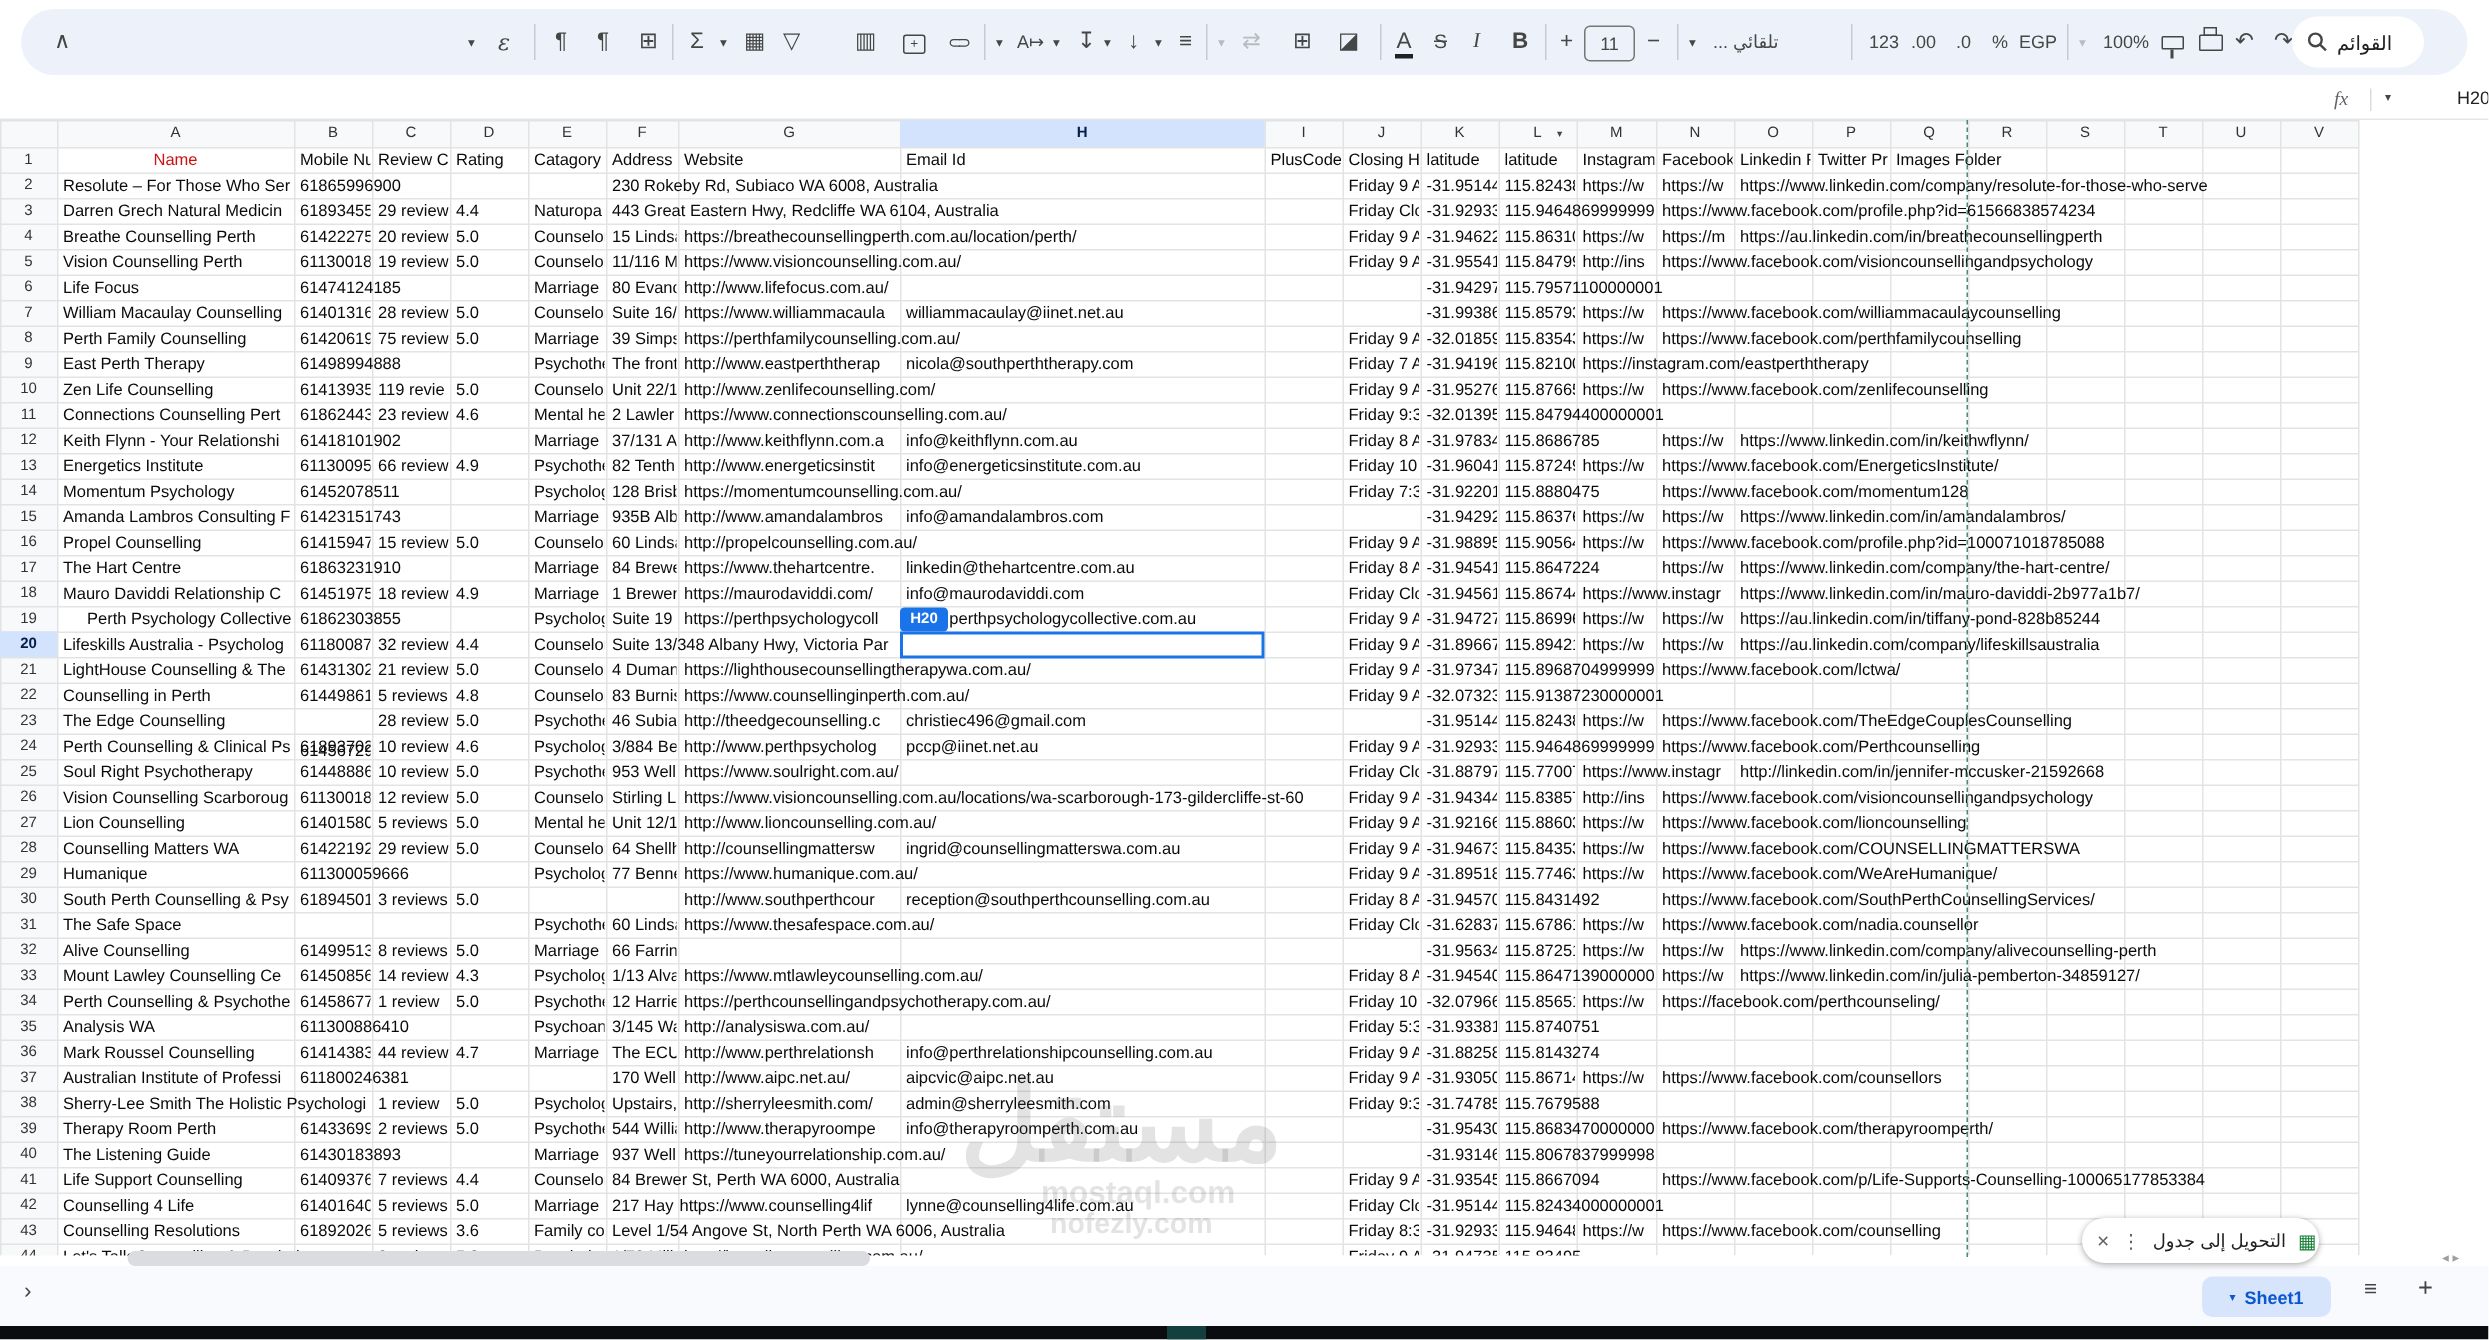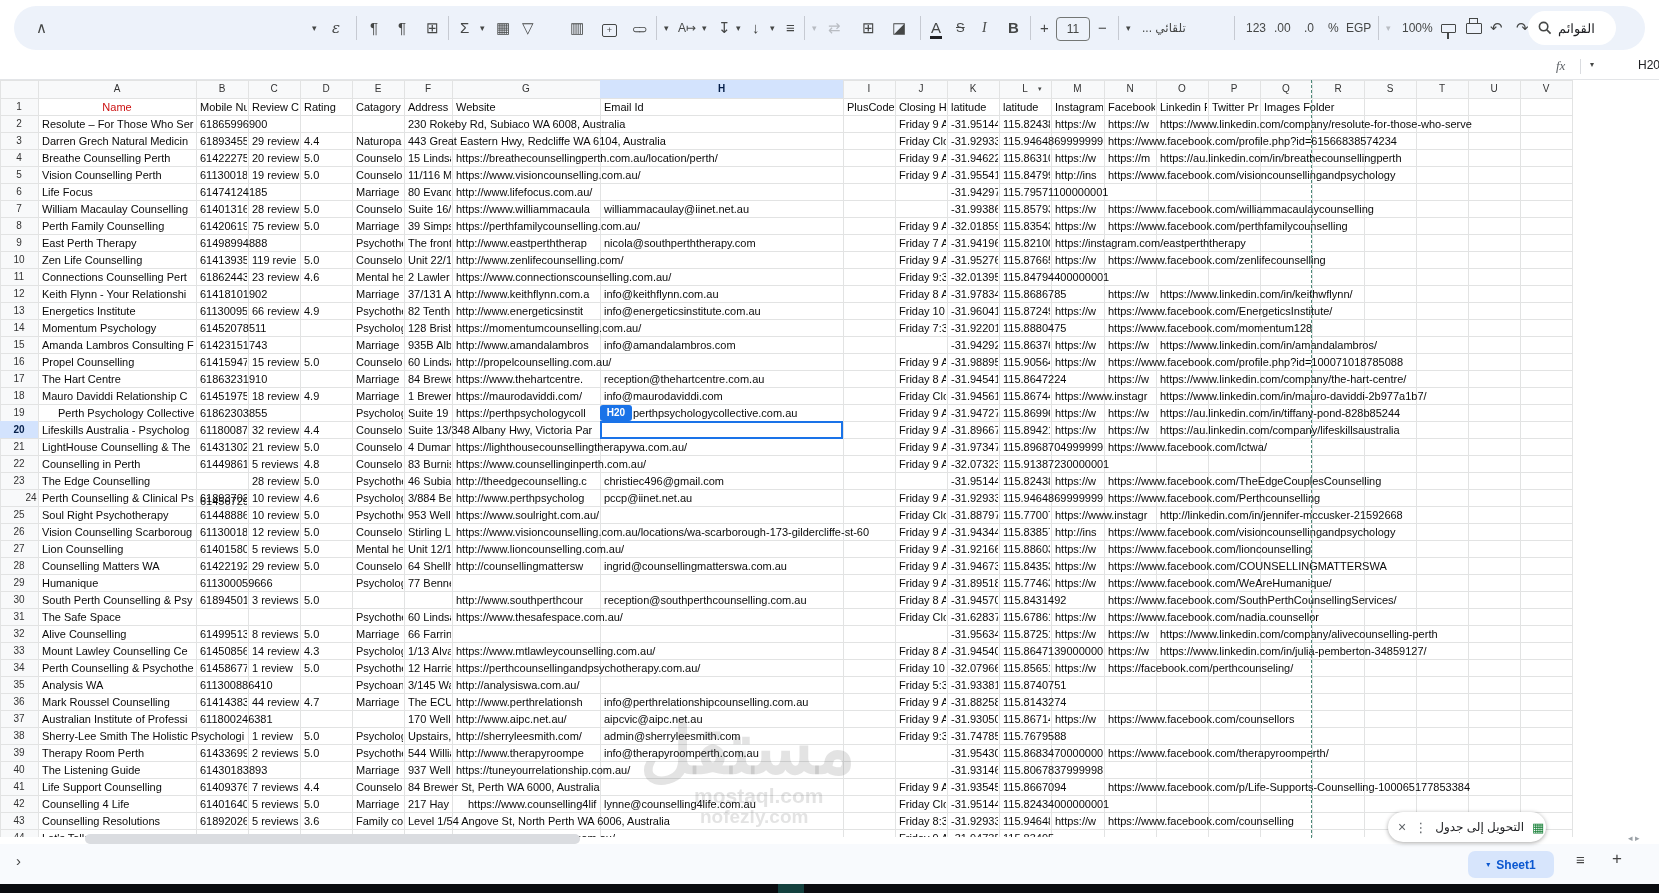--- a/index.html
+++ b/index.html
@@ -275,21 +275,21 @@
       <div class="rhead" style="left: 0px; top: 239px; width: 38px; height: 17px;">14</div>
       <div class="rhead" style="left: 0px; top: 256px; width: 38px; height: 17px;">15</div>
       <div class="rhead" style="left: 0px; top: 273px; width: 38px; height: 17px;">16</div>
       <div class="rhead" style="left: 0px; top: 290px; width: 38px; height: 17px;">17</div>
       <div class="rhead" style="left: 0px; top: 307px; width: 38px; height: 17px;">18</div>
       <div class="rhead" style="left: 0px; top: 324px; width: 38px; height: 17px;">19</div>
       <div class="rhead hl" style="left: 0px; top: 341px; width: 38px; height: 17px; background: transparent;">20</div>
       <div class="rhead" style="left: 0px; top: 358px; width: 38px; height: 17px;">21</div>
       <div class="rhead" style="left: 0px; top: 375px; width: 38px; height: 17px;">22</div>
       <div class="rhead" style="left: 0px; top: 392px; width: 38px; height: 17px;">23</div>
-      <div class="rhead" style="left: 0px; top: 409px; width: 38px; height: 17px; padding-left: 12px;">24</div>
+      <div class="rhead" style="left: 0px; top: 409px; width: 38px; height: 17px;">24</div>
       <div class="rhead" style="left: 0px; top: 426px; width: 38px; height: 17px;">25</div>
       <div class="rhead" style="left: 0px; top: 443px; width: 38px; height: 17px;">26</div>
       <div class="rhead" style="left: 0px; top: 460px; width: 38px; height: 17px;">27</div>
       <div class="rhead" style="left: 0px; top: 477px; width: 38px; height: 17px;">28</div>
       <div class="rhead" style="left: 0px; top: 494px; width: 38px; height: 17px;">29</div>
       <div class="rhead" style="left: 0px; top: 511px; width: 38px; height: 17px;">30</div>
       <div class="rhead" style="left: 0px; top: 528px; width: 38px; height: 17px;">31</div>
       <div class="rhead" style="left: 0px; top: 545px; width: 38px; height: 17px;">32</div>
       <div class="rhead" style="left: 0px; top: 562px; width: 38px; height: 17px;">33</div>
       <div class="rhead" style="left: 0px; top: 579px; width: 38px; height: 17px;">34</div>
@@ -481,21 +481,21 @@
       <div class="cell" style="left: 896px; top: 274px; width: 50px; height: 16px;">Friday 9 A</div>
       <div class="cell" style="left: 948px; top: 274px; width: 50px; height: 16px;">-31.98895</div>
       <div class="cell" style="left: 1000px; top: 274px; width: 50px; height: 16px;">115.90564</div>
       <div class="cell" style="left: 1052px; top: 274px; width: 51px; height: 16px;">https://w</div>
       <div class="cell" style="left: 1105px; top: 274px; width: 466px; height: 16px;">https://www.facebook.com/profile.php?id=100071018785088</div>
       <div class="cell" style="left: 39px; top: 291px; width: 156px; height: 16px;">The Hart Centre</div>
       <div class="cell" style="left: 197px; top: 291px; width: 154px; height: 16px;">61863231910</div>
       <div class="cell" style="left: 353px; top: 291px; width: 50px; height: 16px;">Marriage</div>
       <div class="cell" style="left: 405px; top: 291px; width: 46px; height: 16px;">84 Brewe</div>
       <div class="cell" style="left: 453px; top: 291px; width: 146px; height: 16px;">https://www.thehartcentre.</div>
-      <div class="cell" style="left: 601px; top: 291px; width: 293px; height: 16px;">reception@thehartcentre.com.au</div>
+      <div class="cell" style="left: 601px; top: 291px; width: 293px; height: 16px;">linkedin@thehartcentre.com.au</div>
       <div class="cell" style="left: 896px; top: 291px; width: 50px; height: 16px;">Friday 8 A</div>
       <div class="cell" style="left: 948px; top: 291px; width: 50px; height: 16px;">-31.94541</div>
       <div class="cell" style="left: 1000px; top: 291px; width: 103px; height: 16px;">115.8647224</div>
       <div class="cell" style="left: 1105px; top: 291px; width: 50px; height: 16px;">https://w</div>
       <div class="cell" style="left: 1157px; top: 291px; width: 414px; height: 16px;">https://www.linkedin.com/company/the-hart-centre/</div>
       <div class="cell" style="left: 39px; top: 308px; width: 156px; height: 16px;">Mauro Daviddi Relationship C</div>
       <div class="cell" style="left: 197px; top: 308px; width: 50px; height: 16px;">61451975</div>
       <div class="cell" style="left: 249px; top: 308px; width: 50px; height: 16px;">18 review</div>
       <div class="cell" style="left: 301px; top: 308px; width: 50px; height: 16px;">4.9</div>
       <div class="cell" style="left: 353px; top: 308px; width: 50px; height: 16px;">Marriage</div>
@@ -623,20 +623,21 @@
       <div class="cell" style="left: 601px; top: 478px; width: 293px; height: 16px;">ingrid@counsellingmatterswa.com.au</div>
       <div class="cell" style="left: 896px; top: 478px; width: 50px; height: 16px;">Friday 9 A</div>
       <div class="cell" style="left: 948px; top: 478px; width: 50px; height: 16px;">-31.94673</div>
       <div class="cell" style="left: 1000px; top: 478px; width: 50px; height: 16px;">115.84353</div>
       <div class="cell" style="left: 1052px; top: 478px; width: 51px; height: 16px;">https://w</div>
       <div class="cell" style="left: 1105px; top: 478px; width: 466px; height: 16px;">https://www.facebook.com/COUNSELLINGMATTERSWA</div>
       <div class="cell" style="left: 39px; top: 495px; width: 156px; height: 16px;">Humanique</div>
       <div class="cell" style="left: 197px; top: 495px; width: 154px; height: 16px;">611300059666</div>
       <div class="cell" style="left: 353px; top: 495px; width: 50px; height: 16px;">Psycholog</div>
       <div class="cell" style="left: 405px; top: 495px; width: 46px; height: 16px;">77 Benne</div>
+      <div class="cell" style="left: 453px; top: 495px; width: 441px; height: 16px;">https://www.humanique.com.au/</div>
       <div class="cell" style="left: 896px; top: 495px; width: 50px; height: 16px;">Friday 9 A</div>
       <div class="cell" style="left: 948px; top: 495px; width: 50px; height: 16px;">-31.89518</div>
       <div class="cell" style="left: 1000px; top: 495px; width: 50px; height: 16px;">115.77463</div>
       <div class="cell" style="left: 1052px; top: 495px; width: 51px; height: 16px;">https://w</div>
       <div class="cell" style="left: 1105px; top: 495px; width: 466px; height: 16px;">https://www.facebook.com/WeAreHumanique/</div>
       <div class="cell" style="left: 39px; top: 512px; width: 156px; height: 16px;">South Perth Counselling &amp; Psy</div>
       <div class="cell" style="left: 197px; top: 512px; width: 50px; height: 16px;">61894501</div>
       <div class="cell" style="left: 249px; top: 512px; width: 50px; height: 16px;">3 reviews</div>
       <div class="cell" style="left: 301px; top: 512px; width: 150px; height: 16px;">5.0</div>
       <div class="cell" style="left: 453px; top: 512px; width: 146px; height: 16px;">http://www.southperthcour</div>
@@ -755,21 +756,21 @@
       <div class="cell" style="left: 896px; top: 699px; width: 50px; height: 16px;">Friday 9 A</div>
       <div class="cell" style="left: 948px; top: 699px; width: 50px; height: 16px;">-31.93545</div>
       <div class="cell" style="left: 1000px; top: 699px; width: 103px; height: 16px;">115.8667094</div>
       <div class="cell" style="left: 1105px; top: 699px; width: 466px; height: 16px;">https://www.facebook.com/p/Life-Supports-Counselling-100065177853384</div>
       <div class="cell" style="left: 39px; top: 716px; width: 156px; height: 16px;">Counselling 4 Life</div>
       <div class="cell" style="left: 197px; top: 716px; width: 50px; height: 16px;">61401640</div>
       <div class="cell" style="left: 249px; top: 716px; width: 50px; height: 16px;">5 reviews</div>
       <div class="cell" style="left: 301px; top: 716px; width: 50px; height: 16px;">5.0</div>
       <div class="cell" style="left: 353px; top: 716px; width: 50px; height: 16px;">Marriage</div>
       <div class="cell" style="left: 405px; top: 716px; width: 46px; height: 16px;">217 Hay S</div>
-      <div class="cell" style="left: 465px; top: 716px; width: 146px; height: 16px;">https://www.counselling4lif</div>
+      <div class="cell" style="left: 450px; top: 716px; width: 146px; height: 16px;">https://www.counselling4lif</div>
       <div class="cell" style="left: 601px; top: 716px; width: 293px; height: 16px;">lynne@counselling4life.com.au</div>
       <div class="cell" style="left: 896px; top: 716px; width: 50px; height: 16px;">Friday Clo</div>
       <div class="cell" style="left: 948px; top: 716px; width: 50px; height: 16px;">-31.95144</div>
       <div class="cell" style="left: 1000px; top: 716px; width: 571px; height: 16px;">115.82434000000001</div>
       <div class="cell" style="left: 39px; top: 733px; width: 156px; height: 16px;">Counselling Resolutions</div>
       <div class="cell" style="left: 197px; top: 733px; width: 50px; height: 16px;">61892026</div>
       <div class="cell" style="left: 249px; top: 733px; width: 50px; height: 16px;">5 reviews</div>
       <div class="cell" style="left: 301px; top: 733px; width: 50px; height: 16px;">3.6</div>
       <div class="cell" style="left: 353px; top: 733px; width: 50px; height: 16px;">Family co</div>
       <div class="cell" style="left: 405px; top: 733px; width: 489px; height: 16px;">Level 1/54 Angove St, North Perth WA 6006, Australia</div>

